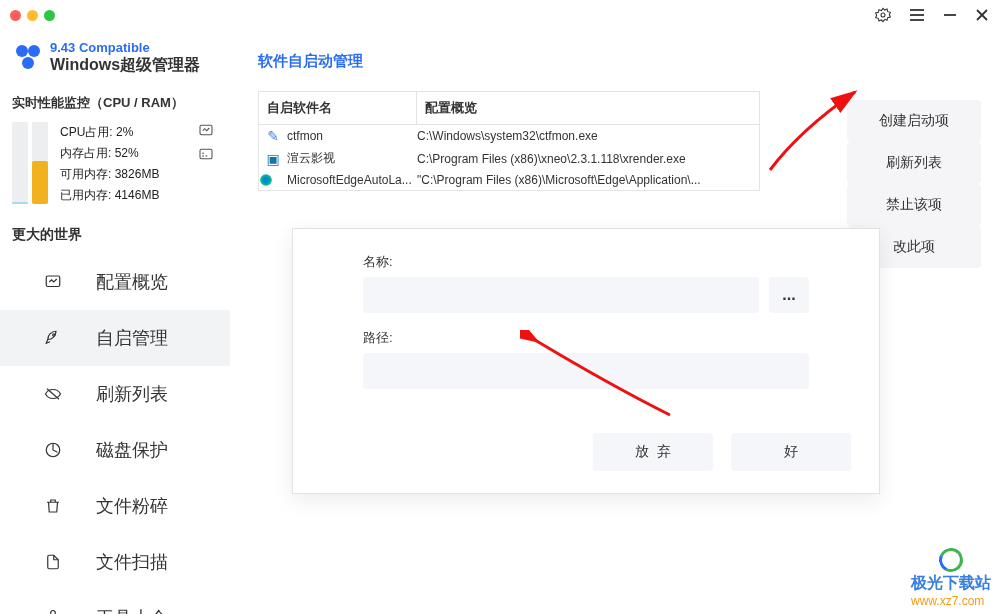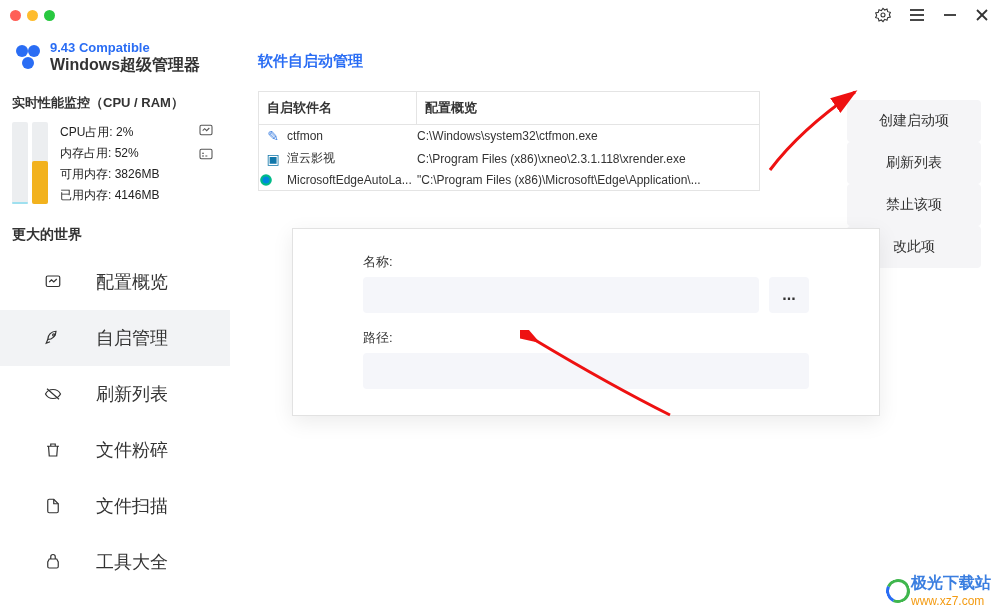--- a/index.html
+++ b/index.html
@@ -72,21 +72,21 @@
 .with-btn { display: flex; gap: 10px; }
 .with-btn .form-input { flex: 1; }
 .ell-btn { width: 40px; height: 36px; background: #f5f6fa; border-radius: 4px; display: flex; align-items: center; justify-content: center; cursor: pointer; font-weight: 700; }
 .dlg-actions { display: flex; gap: 18px; justify-content: flex-end; padding: 18px 28px 22px; }
 .dlg-btn { width: 120px; height: 38px; background: #f5f6fa; border-radius: 4px; display: flex; align-items: center; justify-content: center; font-size: 14px; cursor: pointer; letter-spacing: 8px; padding-left: 8px; }
 
 
 .arrow { position: absolute; pointer-events: none; }
 
 
-.watermark { position: absolute; right: 8px; bottom: 6px; display: flex; align-items: center; gap: 1px; font-size: 12px; }
+.watermark { position: absolute; right: 8px; bottom: 6px; display: flex; align-items: center; gap: 1px; font-size: 12px; flex-direction: column; }
 .wm-logo { width: 24px; height: 24px; border-radius: 50%; border: 3px solid #3fb64d; border-left-color: #2a6df4; display: inline-block; transform: rotate(-20deg); }
 .wm-txt1 { color: #3a7ee0; font-weight: 700; font-size: 16px; }
 .wm-txt2 { color: #f39b13; font-size: 12px; }
 svg { display: block; }
 </style>
 </head>
 <body>
 
 <div class="titlebar">
   <div class="mac-dots">
@@ -188,20 +188,29 @@
         <span class="lbl">自启管理</span>
       </div>
       <div class="nav-item">
         <span class="ic">
           <svg width="18" height="18" viewBox="0 0 24 24" fill="none" stroke="#333" stroke-width="1.6">
             <path d="M2 12s3-6 10-6 10 6 10 6-3 6-10 6S2 12 2 12z"></path>
             <path d="M4 5l16 14"></path>
           </svg>
         </span>
         <span class="lbl">刷新列表</span>
+      </div>
+      <div class="nav-item">
+        <span class="ic">
+          <svg width="18" height="18" viewBox="0 0 24 24" fill="none" stroke="#333" stroke-width="1.6">
+            <circle cx="12" cy="12" r="9"></circle>
+            <path d="M12 3v9l6 3"></path>
+          </svg>
+        </span>
+        <span class="lbl">磁盘保护</span>
       </div>
       <div class="nav-item">
         <span class="ic">
           <svg width="18" height="18" viewBox="0 0 24 24" fill="none" stroke="#333" stroke-width="1.6">
             <path d="M4 7h16M9 7V4h6v3M6 7l1 13h10l1-13"></path>
           </svg>
         </span>
         <span class="lbl">文件粉碎</span>
       </div>
       <div class="nav-item">
@@ -271,20 +280,24 @@
       <span class="form-lbl">名称:</span>
       <div class="with-btn">
         <input class="form-input" value="" style="">
         <div class="ell-btn">...</div>
       </div>
     </div>
     <div class="form-row">
       <span class="form-lbl">路径:</span>
       <input class="form-input" value="" style="">
     </div>
+  </div>
+  <div class="dlg-actions">
+    <div class="dlg-btn">放弃</div>
+    <div class="dlg-btn">好</div>
   </div>
 </div>
 
 <svg class="arrow" style="left:760px; top:80px" width="120" height="100">
   <defs>
       <marker id="ah1" markerWidth="10" markerHeight="10" refX="8" refY="3" orient="auto">
         <path d="M0,0 L0,6 L9,3 z" fill="#e11"></path>
       </marker>
     </defs>
   <path d="M 10 90 Q 40 50 95 12" stroke="#e11" stroke-width="3" fill="none" marker-end="url(#ah1)"></path>

